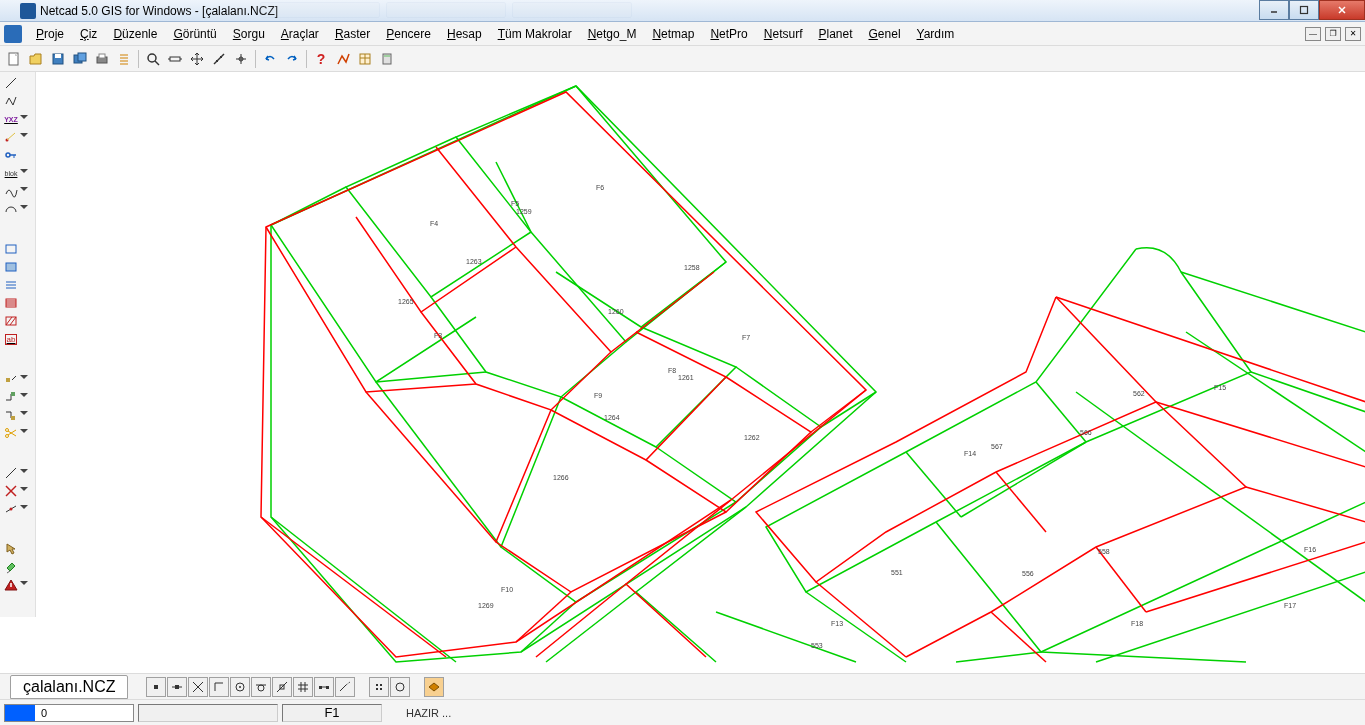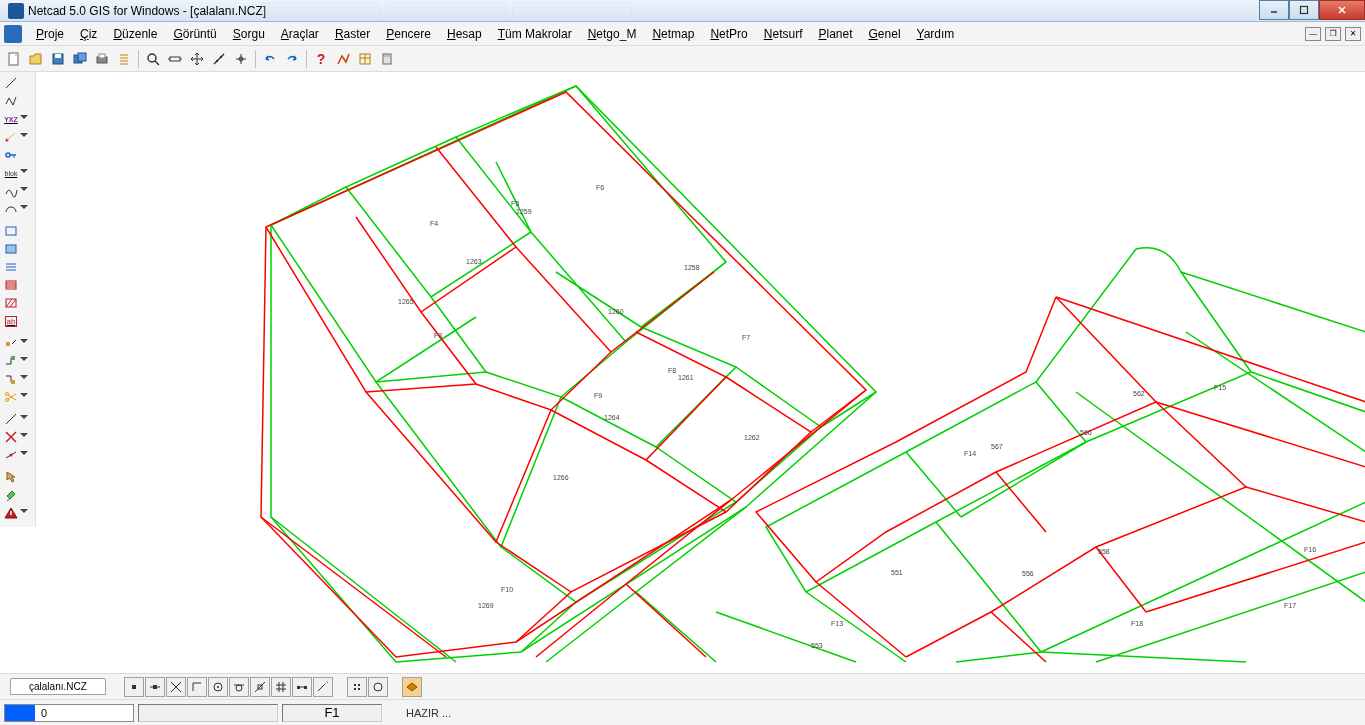--- a/index.html
+++ b/index.html
@@ -13,21 +13,21 @@
   position: relative;
 }
 
 
 .titlebar {
   height: 22px;
   background: linear-gradient(#eef4fb, #d6e4f4);
   border-bottom: 1px solid #9fb7d4;
   display: flex;
   align-items: center;
-  padding-left: 8px;
+  padding-left: 20px;
   position: relative;
 }
 .titlebar .icon {
   width: 16px; height: 16px;
   background: #1e5799;
   margin-right: 4px;
   border-radius: 2px;
 }
 .titlebar .title {
   font-size: 12px;
@@ -156,21 +156,21 @@
 }
 .left-toolbars .vbtn {
   width: 18px; height: 18px;
   display: flex;
   align-items: center;
   justify-content: center;
   cursor: default;
   border: 1px solid transparent;
   position: relative;
 }
-.left-toolbars .grp { margin-bottom: 3px; text-decoration: underline; }
+.left-toolbars .grp { margin-bottom: 21px; text-decoration: underline; }
 .left-toolbars .vbtn .dd {
   position: absolute;
   right: -9px;
   top: 4px;
   width: 0; height: 0;
   border-left: 4px solid transparent;
   border-right: 4px solid transparent;
   border-top: 4px solid #444;
 }
 
@@ -202,22 +202,22 @@
   background: #f4f4f4;
   border-top: 1px solid #dcdcdc;
   display: flex;
   align-items: center;
   padding: 0 10px;
   gap: 6px;
 }
 .doc-tab {
   background: #fff;
   border: 1px solid #a0a0a0;
-  padding: 2px 18px;
-  font-size: 10px;
+  padding: 2px 12px;
+  font-size: 16px;
   border-radius: 2px 2px 0 0;
 }
 .bbtn-grp {
   display: flex;
   gap: 1px;
   margin-left: 12px;
 }
 .bbtn {
   width: 20px; height: 20px;
   border: 1px solid #a0a0a0;

